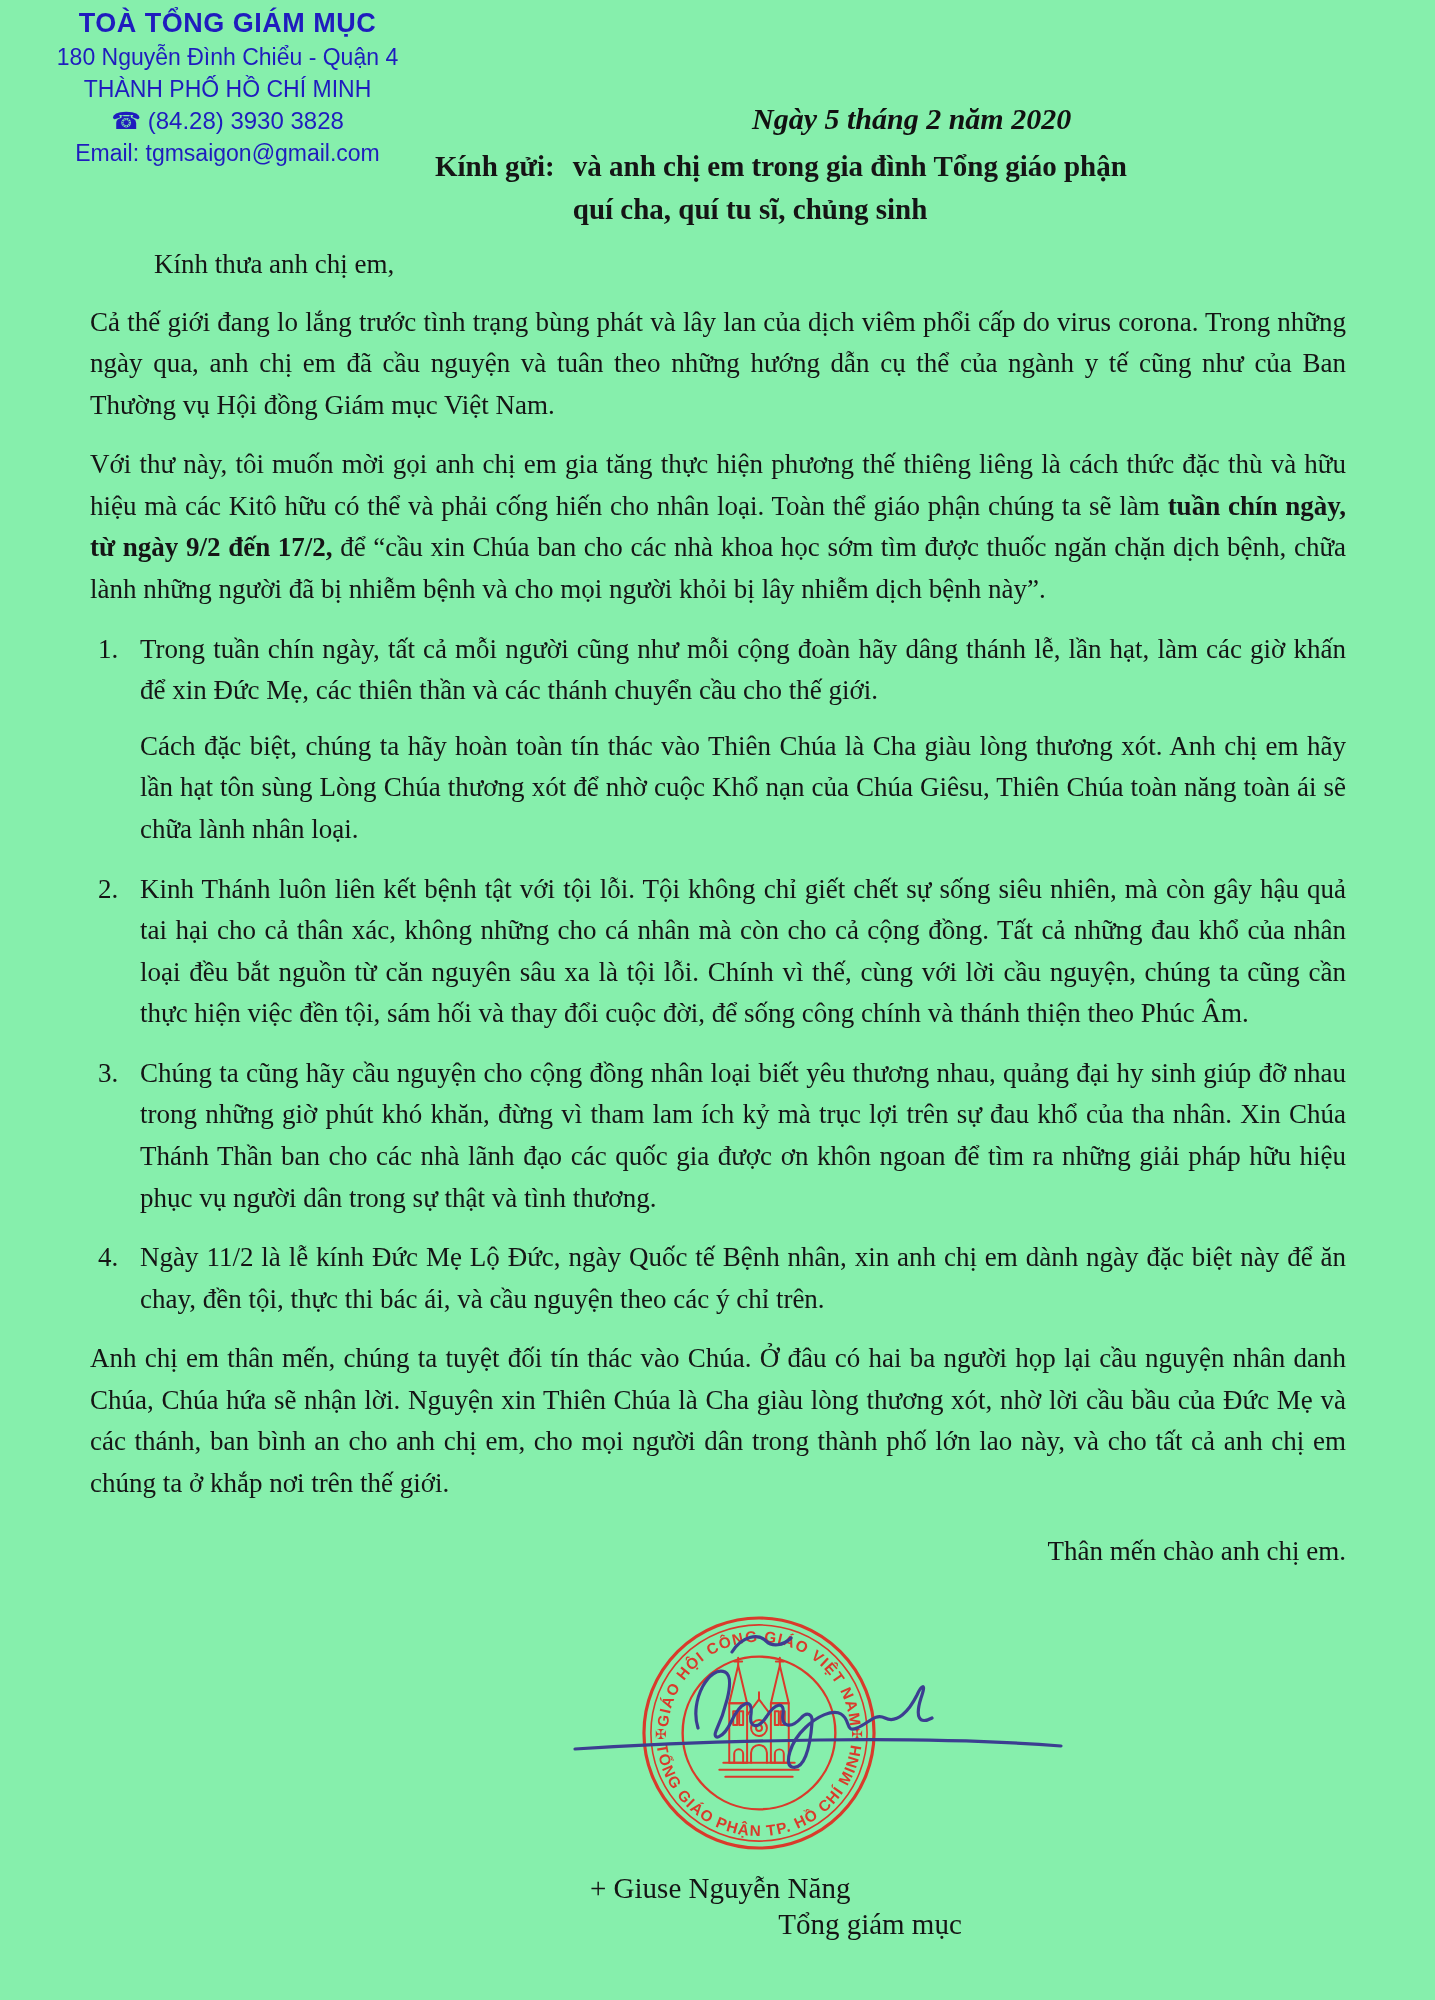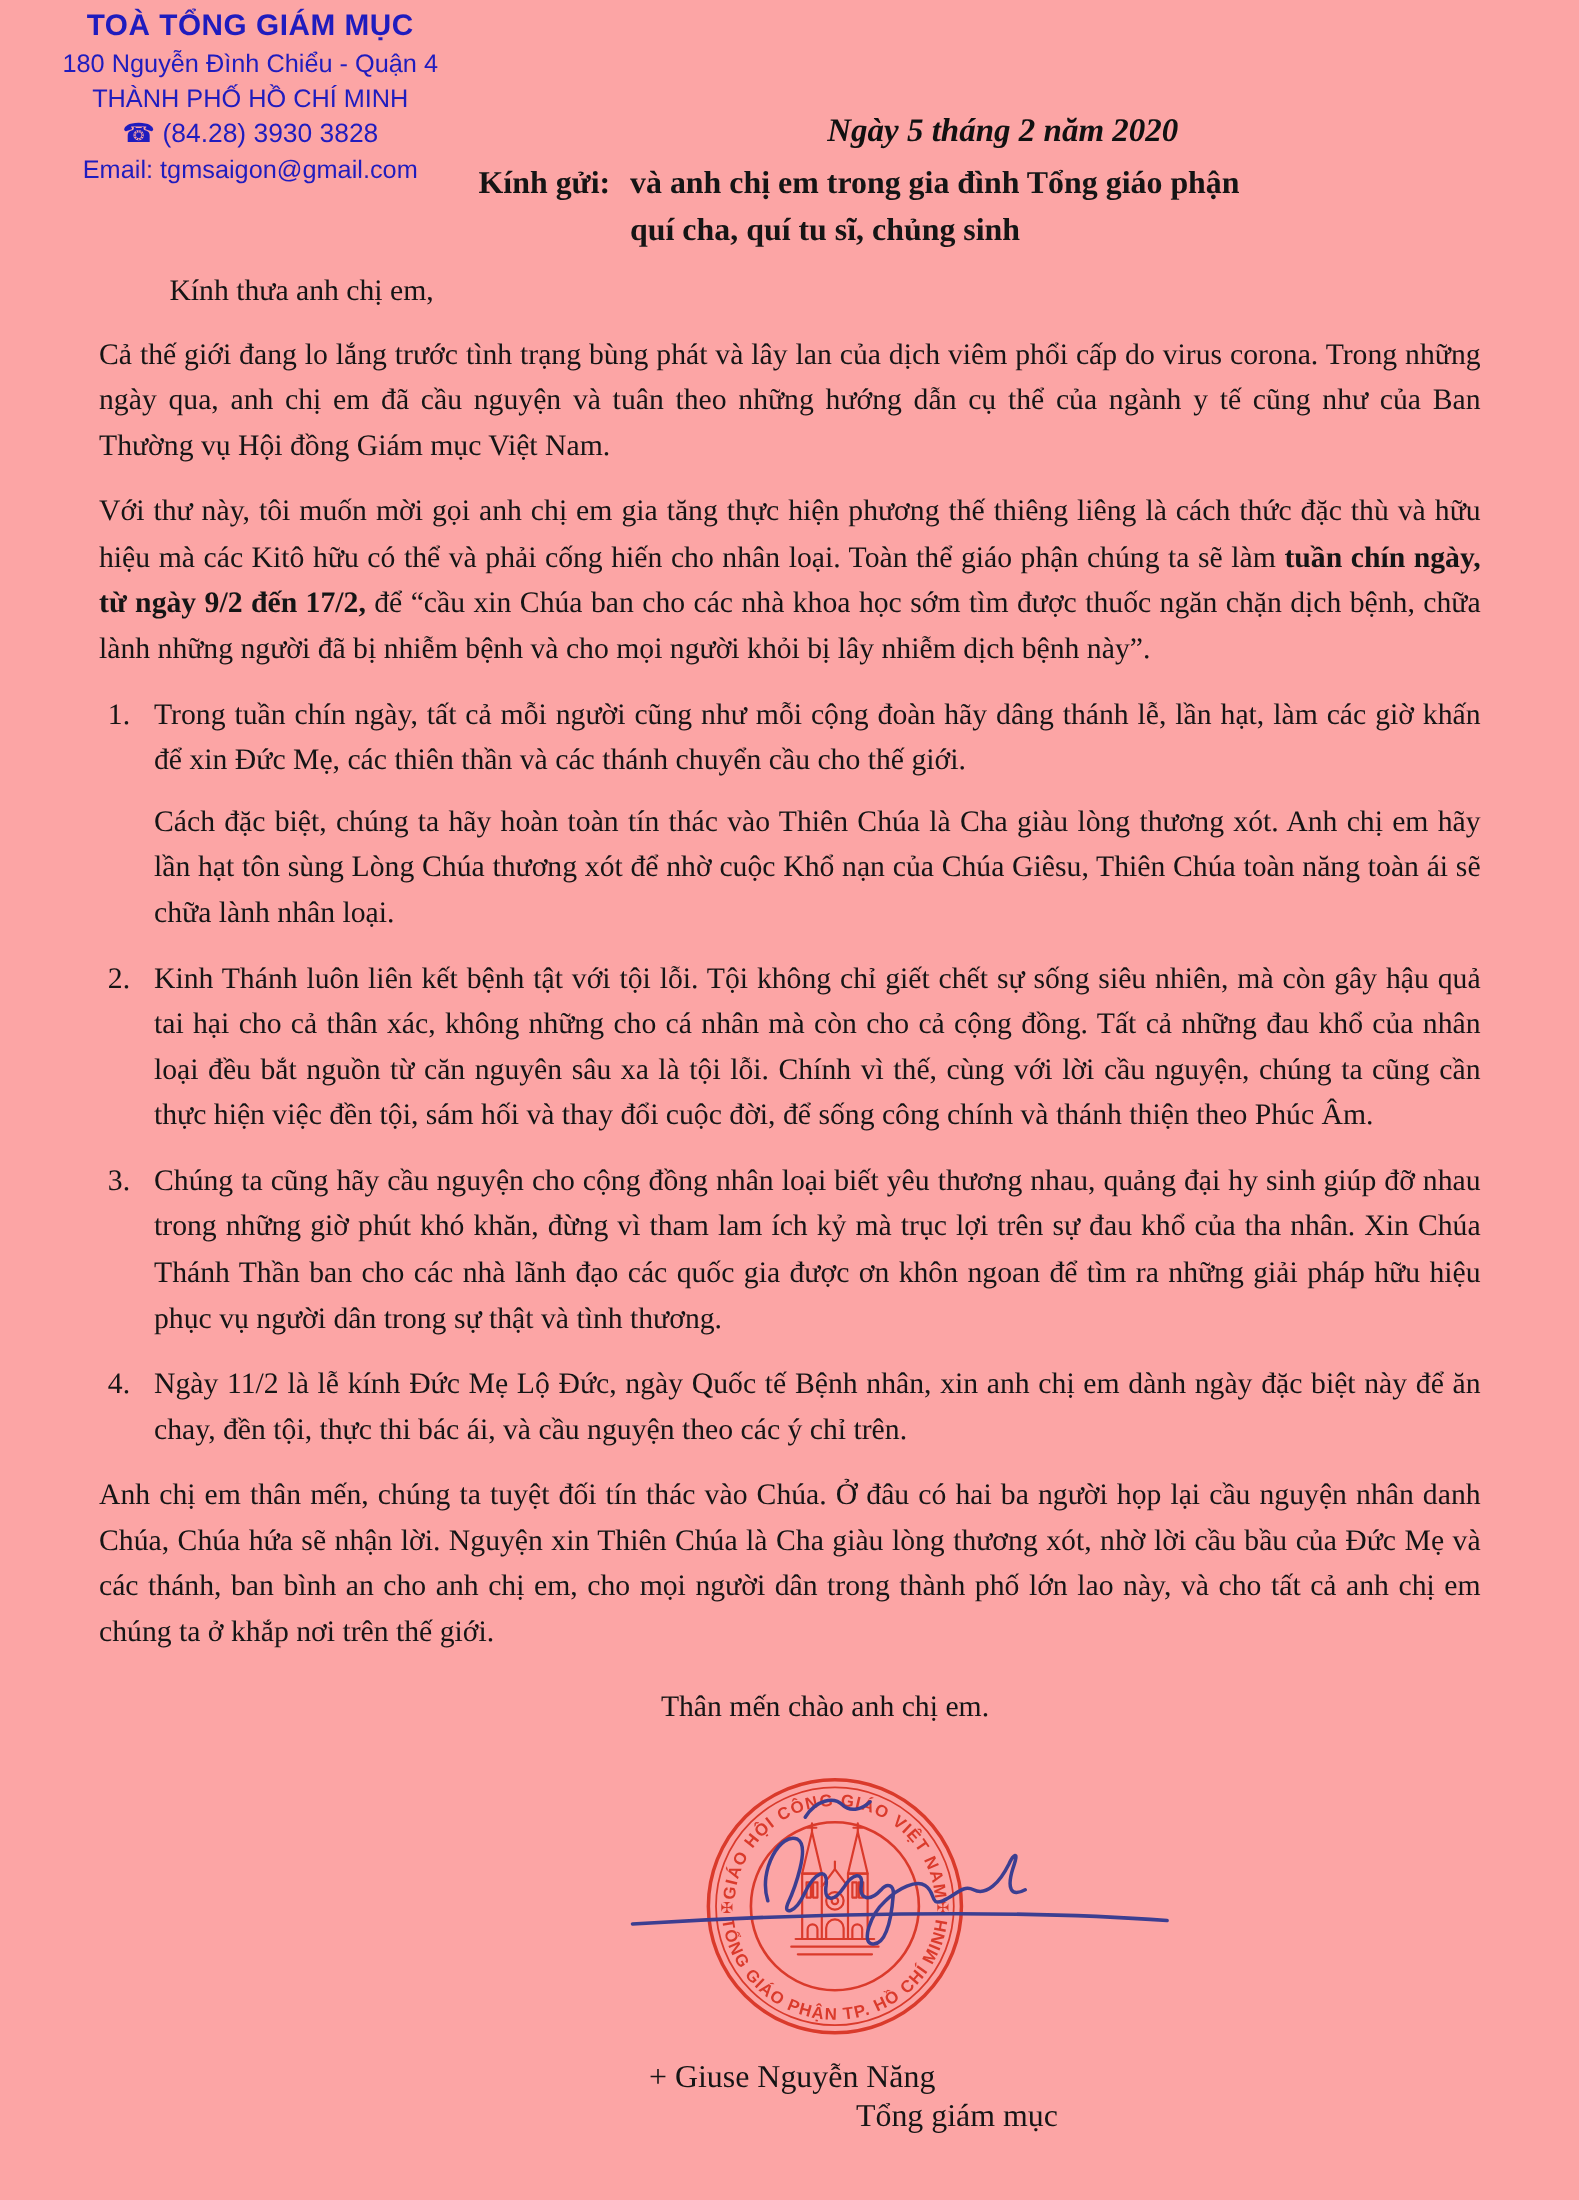--- a/index.html
+++ b/index.html
@@ -1,21 +1,21 @@
 <!DOCTYPE html>
 <html lang="vi"><head>
 <meta charset="utf-8">
 <style>
   * { margin:0; padding:0; box-sizing:border-box; }
   html,body { background:#ffffff; }
   body {
     width:1435px; height:2000px; position:relative; overflow:hidden;
     font-family:"Liberation Serif","DejaVu Serif",serif; color:#151515;
   }
-  .page { position:absolute; inset:0; background:#fca5a5; }
+  .page { position:absolute; inset:0; background:#86efac; }
 
   
   .letterhead {
     position:absolute; top:8px; left:10px; width:435px; text-align:center;
     color:#1f1cbe; font-family:"Liberation Sans","DejaVu Sans",sans-serif;
   }
   .lh-org  { font-size:27px; font-weight:bold; letter-spacing:.5px; }
   .lh-line { font-size:23px; margin-top:5px; }
   .lh-phone{ font-size:24px; margin-top:4px; }
 
@@ -35,21 +35,21 @@
   
   .body {
     position:absolute; top:244px; left:90px; width:1256px;
     font-size:27px; line-height:1.54; text-align:justify;
   }
   .salutation { text-indent:64px; text-align:left; margin-bottom:16px; }
   .para { margin-bottom:18px; }
   .item { position:relative; padding-left:50px; margin-bottom:18px; }
   .item .num { position:absolute; left:8px; top:0; }
   .item .extra { margin-top:14px; }
-  .farewell { text-indent:64px; text-align:center; margin-top:26px; }
+  .farewell { text-indent:64px; text-align:right; margin-top:26px; }
 
   
   .sig-block { position:absolute; top:1600px; left:0; width:1435px; height:400px; }
   .seal-svg  { position:absolute; top:12px; left:640px; }
   .sig-svg   { position:absolute; top:18px; left:460px; }
   .sig-name  { position:absolute; top:272px; left:590px; width:560px; text-align:left; font-size:29px; }
   .sig-title { position:absolute; top:308px; left:590px; width:560px; text-align:center; font-size:29px; }
 
   .seal-text { font-family:"Liberation Sans","DejaVu Sans",sans-serif; font-weight:bold; letter-spacing:1.2px; }
 </style>

